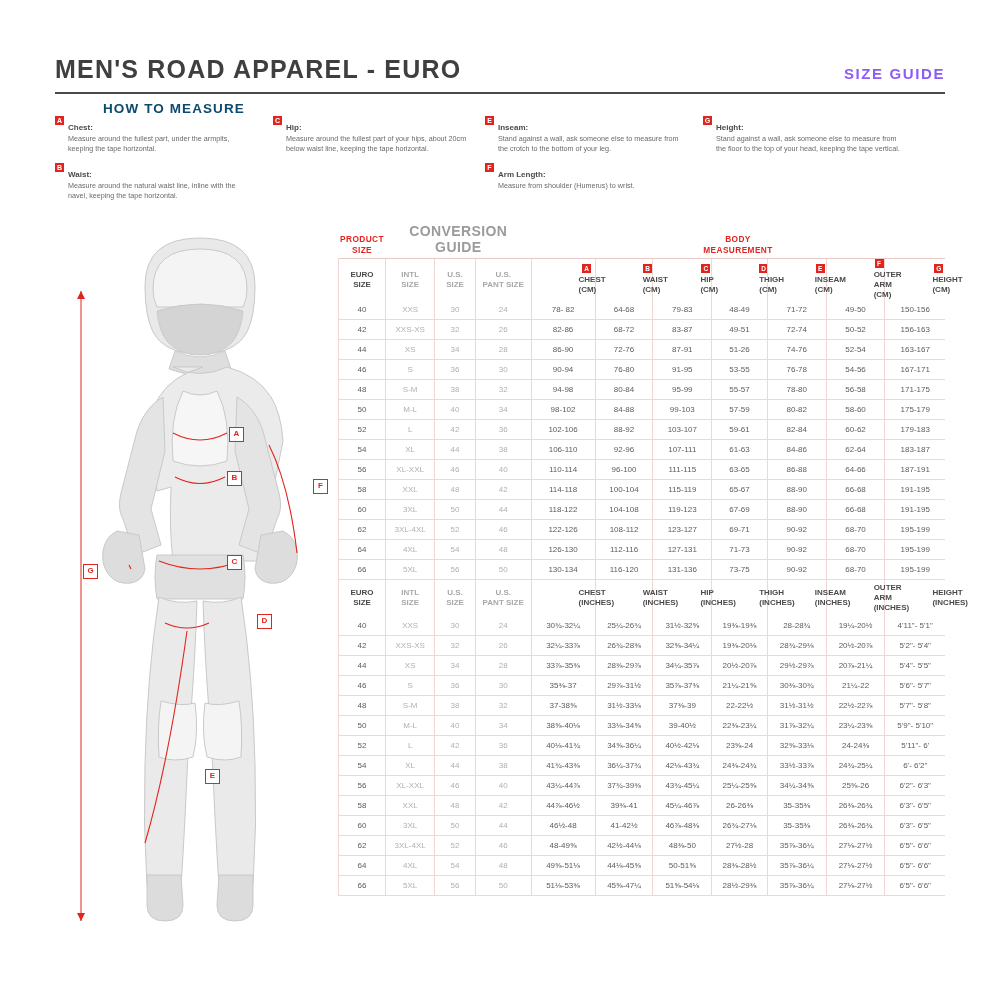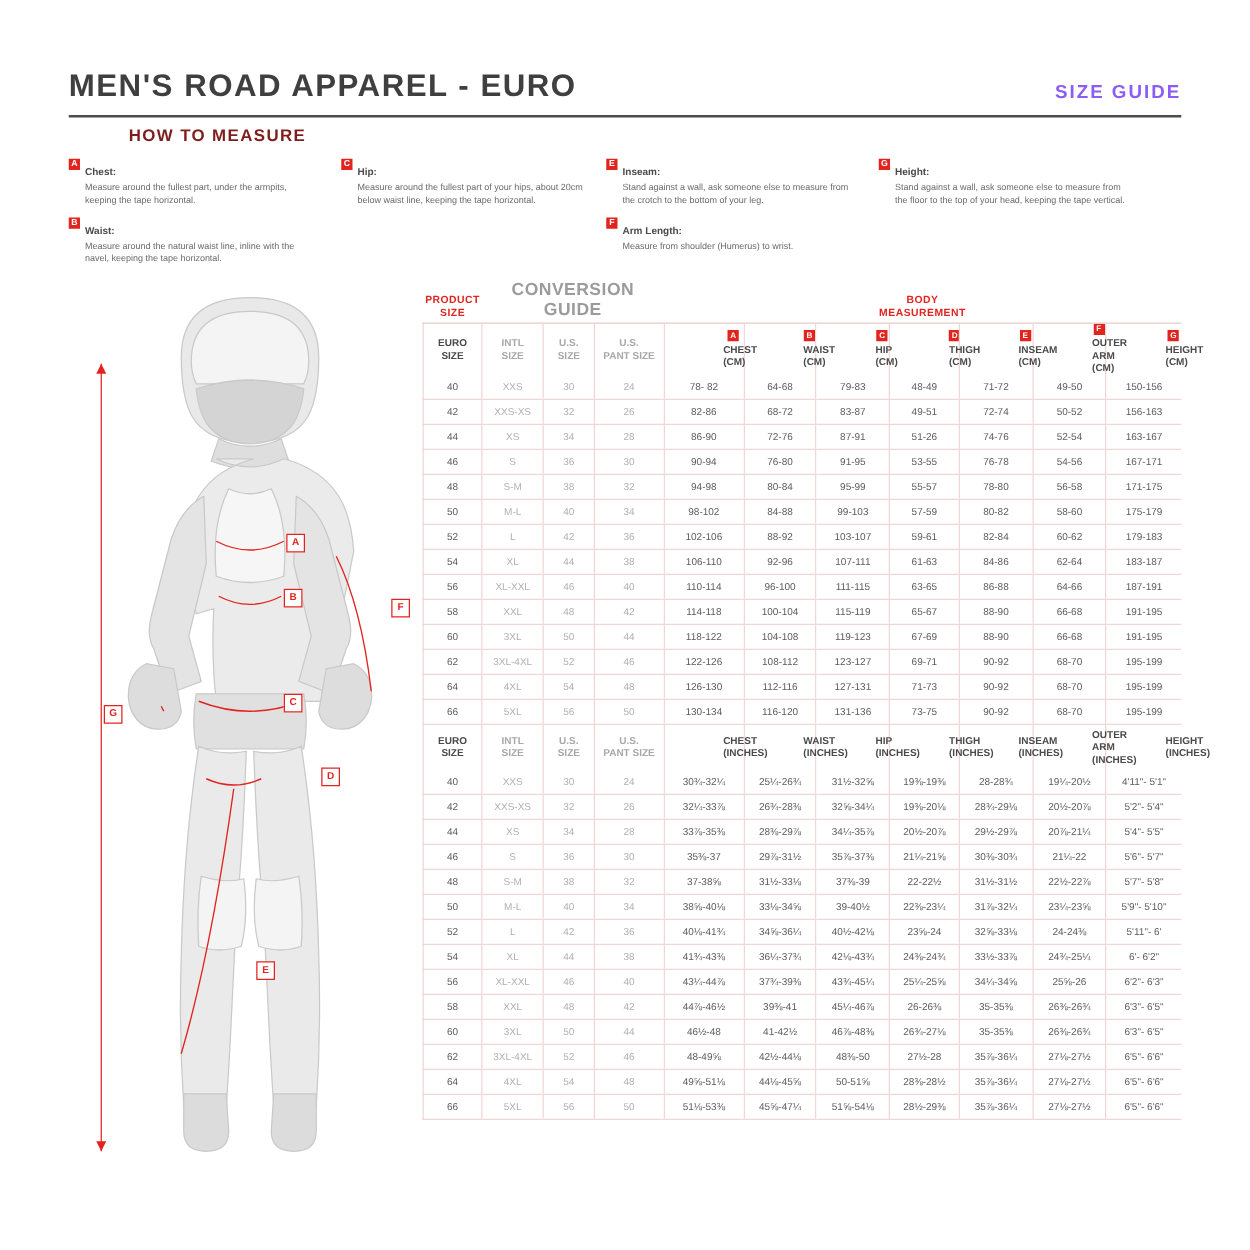--- a/index.html
+++ b/index.html
@@ -46,26 +46,26 @@
   
   .htm{
     position:absolute;
     left:0; top:60px; right:0;
     height:115px;
   }
   .htm-title{
     font-size:13.5px;
     font-weight:bold;
     letter-spacing:1.1px;
-    color:#7f1d1d;
+    color:#0c4a6e;
     padding-left:48px;
   }
   .htm-cols{
     position:relative;
-    margin-top:11px;
+    margin-top:0;
     height:80px;
   }
   .htm-col{position:absolute;top:0;}
   .c1{left:0;width:195px;}
   .c2{left:218px;width:195px;}
   .c3{left:430px;width:195px;}
   .c4{left:648px;width:200px;}
   .htm-item{margin-bottom:9px;position:relative;padding-left:13px;}
   .badge{
     position:absolute;left:0;top:0;

